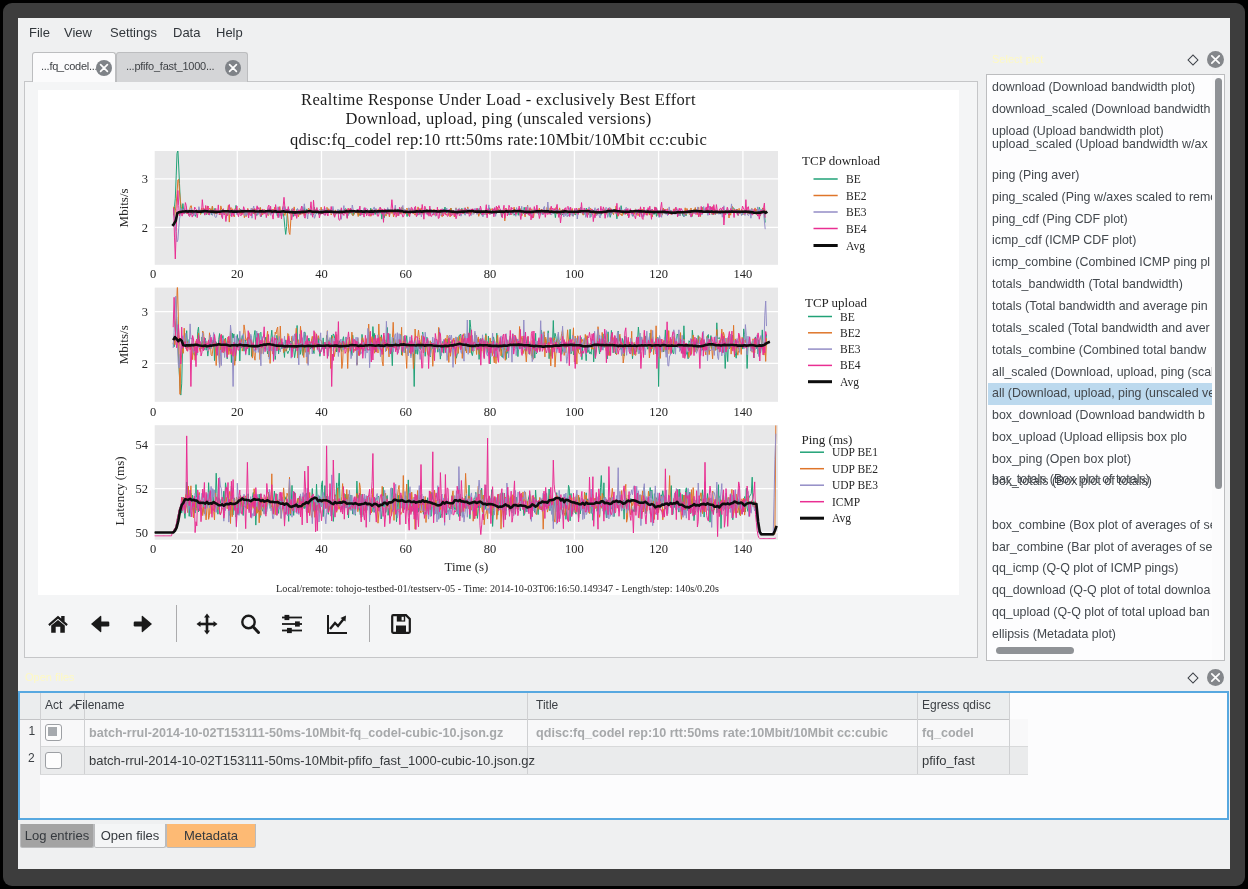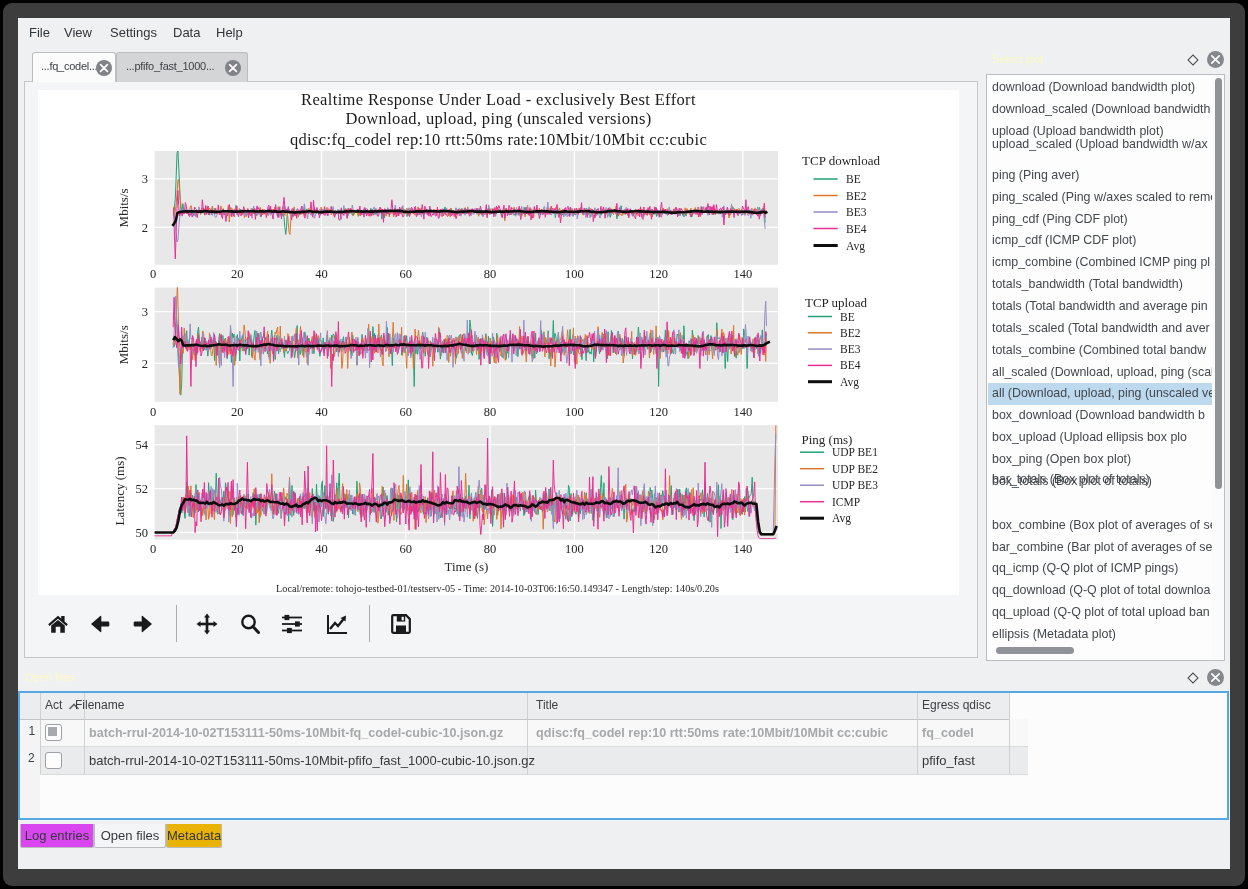--- a/index.html
+++ b/index.html
@@ -294,14 +294,14 @@
     <div class="abs cb" style="left:25px;top:31px">
       <div class="abs" style="left:2.4px;top:2.4px;width:9px;height:9px;background:#a6aaae"></div>
     </div>
     <div class="abs cb" style="left:25px;top:58.5px"></div>
     <div class="abs cellg" style="left:69px;top:32.5px">batch-rrul-2014-10-02T153111-50ms-10Mbit-fq_codel-cubic-10.json.gz</div>
     <div class="abs cellg" style="left:516px;top:32.5px">qdisc:fq_codel rep:10 rtt:50ms rate:10Mbit/10Mbit cc:cubic</div>
     <div class="abs cellg" style="left:902px;top:32.5px">fq_codel</div>
     <div class="abs celld" style="left:69px;top:59.5px">batch-rrul-2014-10-02T153111-50ms-10Mbit-pfifo_fast_1000-cubic-10.json.gz</div>
     <div class="abs celld" style="left:902px;top:59.5px">pfifo_fast</div>
   </div>
-<div class="abs btab" style="left:20px;width:74px;background:#d946ef">Log entries</div>
+<div class="abs btab" style="left:20px;width:74px;background:#a3a3a3">Log entries</div>
 <div class="abs btab" style="left:94px;width:72px;background:#f4f5f6">Open files</div>
-<div class="abs btab" style="left:166px;width:56px;background:#eab308">Metadata</div>
+<div class="abs btab" style="left:166px;width:90px;background:#fdba74">Metadata</div>
 </body></html>

